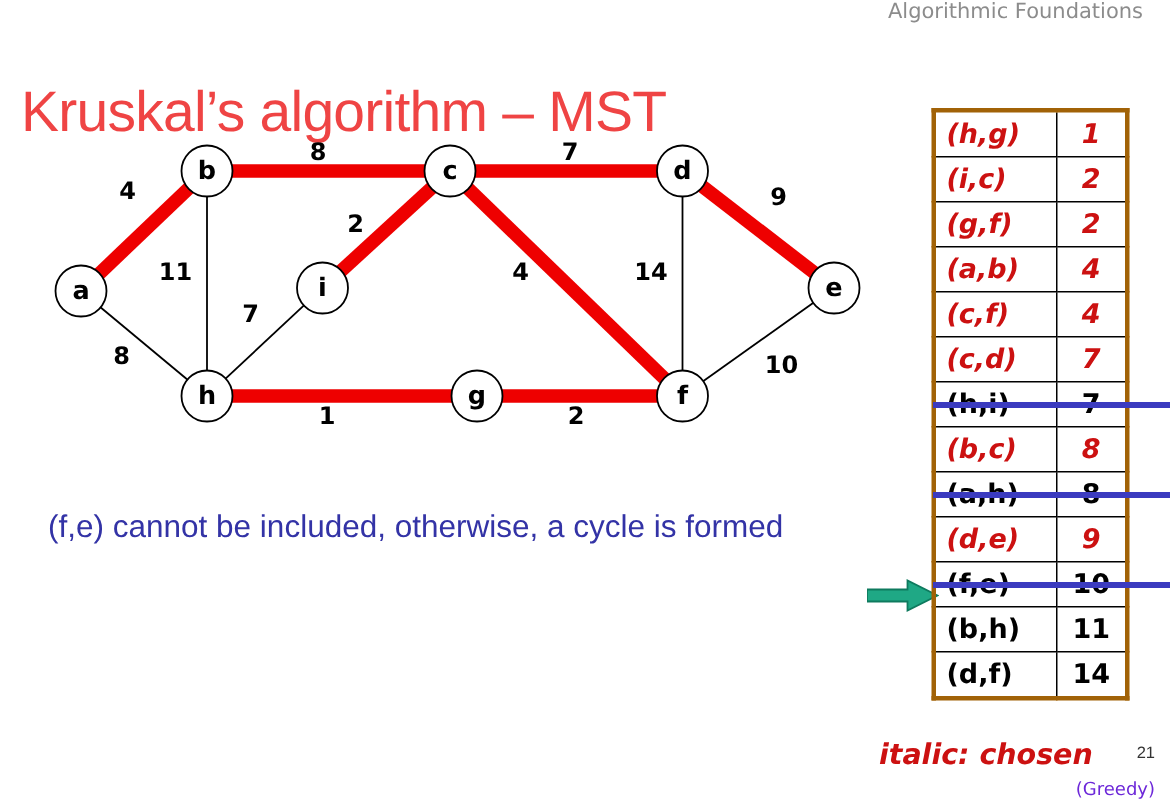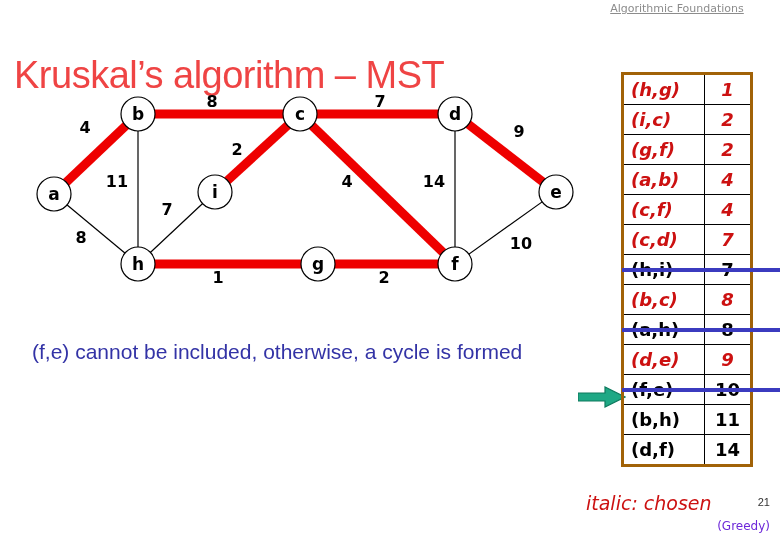--- a/index.html
+++ b/index.html
@@ -17,24 +17,23 @@
   }
 
   
   #course-header {
     position: absolute;
     top: 2px;
     right: 8px;
     width: 190px;
     text-align: center;
     color: #8c8c8c;
-    font-size: 11px;
+    font-size: 14px;
     line-height: 13px;
     font-family: "DejaVu Sans", sans-serif;
-    text-decoration: underline;
   }
 
   
   #page-title {
     position: absolute;
     left: 14px;
     top: 14px;
     font-size: 38px;
     color: #ef4444;
     font-family: Liberation Sans, sans-serif;
@@ -135,21 +134,21 @@
     left: -2px;
     right: -40px;
   }
 
   
   #legend {
     position: absolute;
     left: 586px;
     top: 492px;
     color: #cc1111;
-    font-weight: normal;
+    font-weight: bold;
     font-style: italic;
     font-size: 19px;
     font-family: "DejaVu Sans", sans-serif;
     white-space: nowrap;
   }
 
   
   #page-number {
     position: absolute;
     right: 10px;

